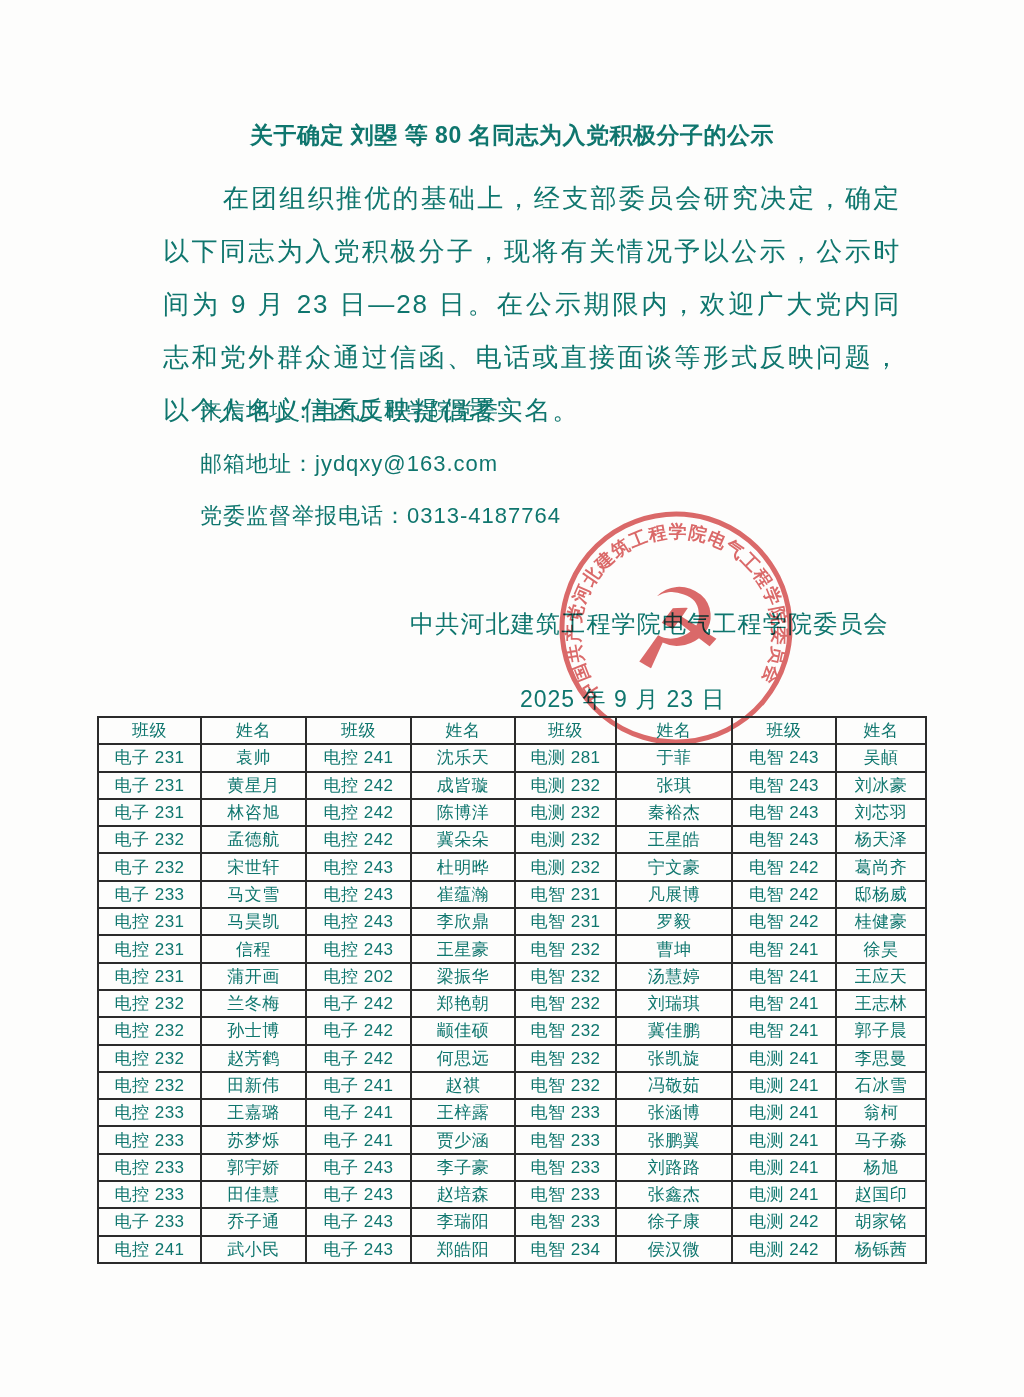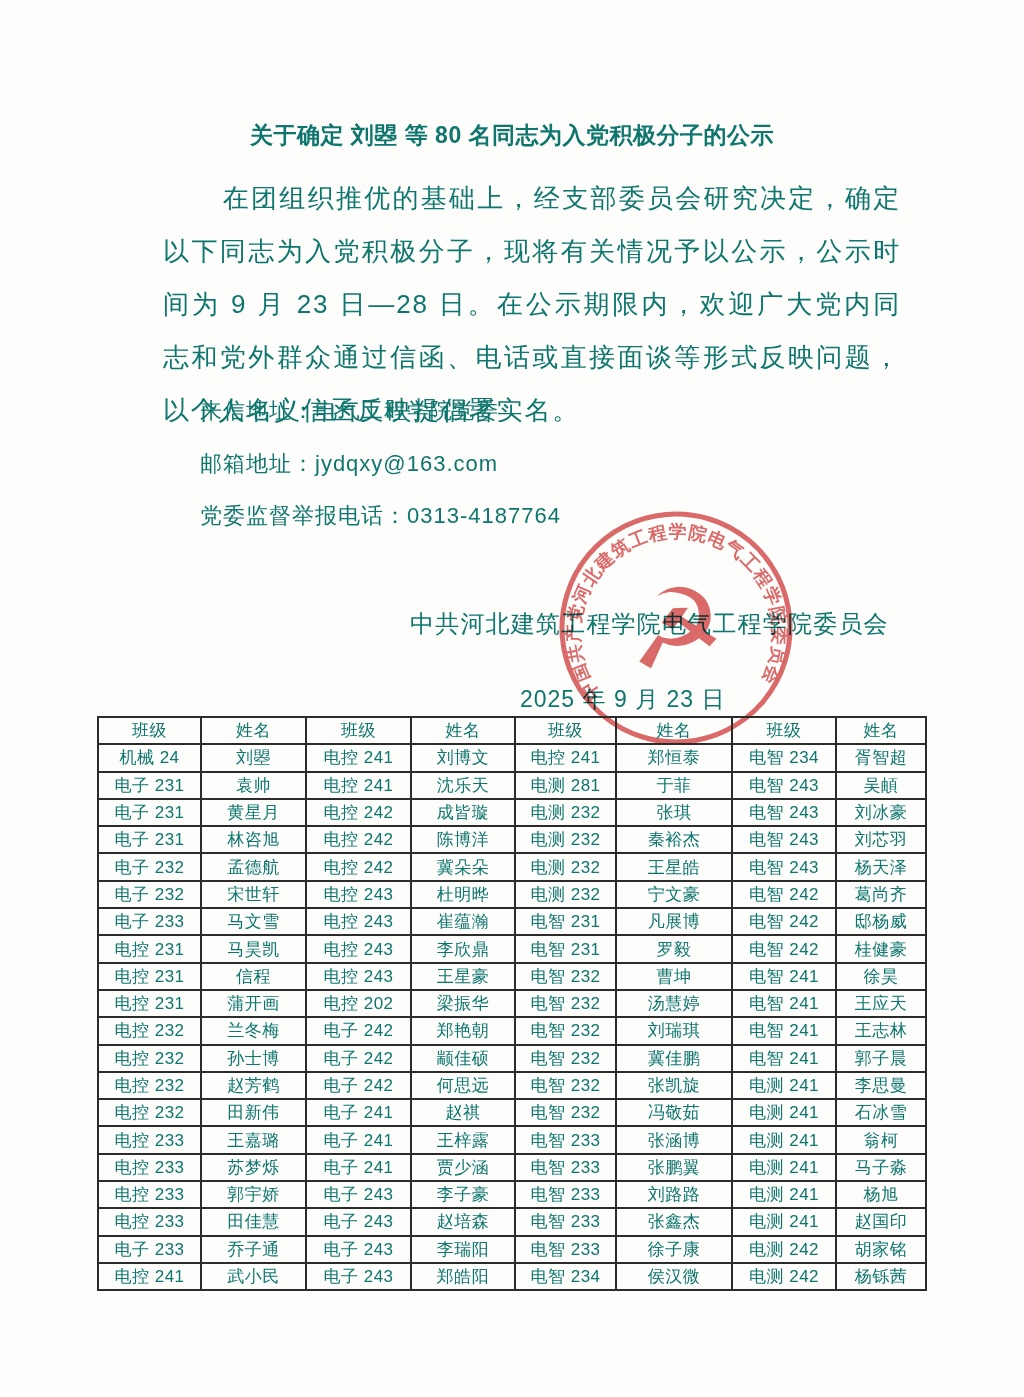--- a/index.html
+++ b/index.html
@@ -131,30 +131,20 @@
           <th>班级</th>
           <th>姓名</th>
           <th>班级</th>
           <th>姓名</th>
           <th>班级</th>
           <th>姓名</th>
         </tr>
     </thead>
     <tbody id="table-body">
         <tr>
-          <td>机械 24</td>
-          <td>刘曌</td>
-          <td>电控 241</td>
-          <td>刘博文</td>
-          <td>电控 241</td>
-          <td>郑恒泰</td>
-          <td>电智 234</td>
-          <td>胥智超</td>
-        </tr>
-        <tr>
           <td>电子 231</td>
           <td>袁帅</td>
           <td>电控 241</td>
           <td>沈乐天</td>
           <td>电测 281</td>
           <td>于菲</td>
           <td>电智 243</td>
           <td>吴頔</td>
         </tr>
         <tr>

